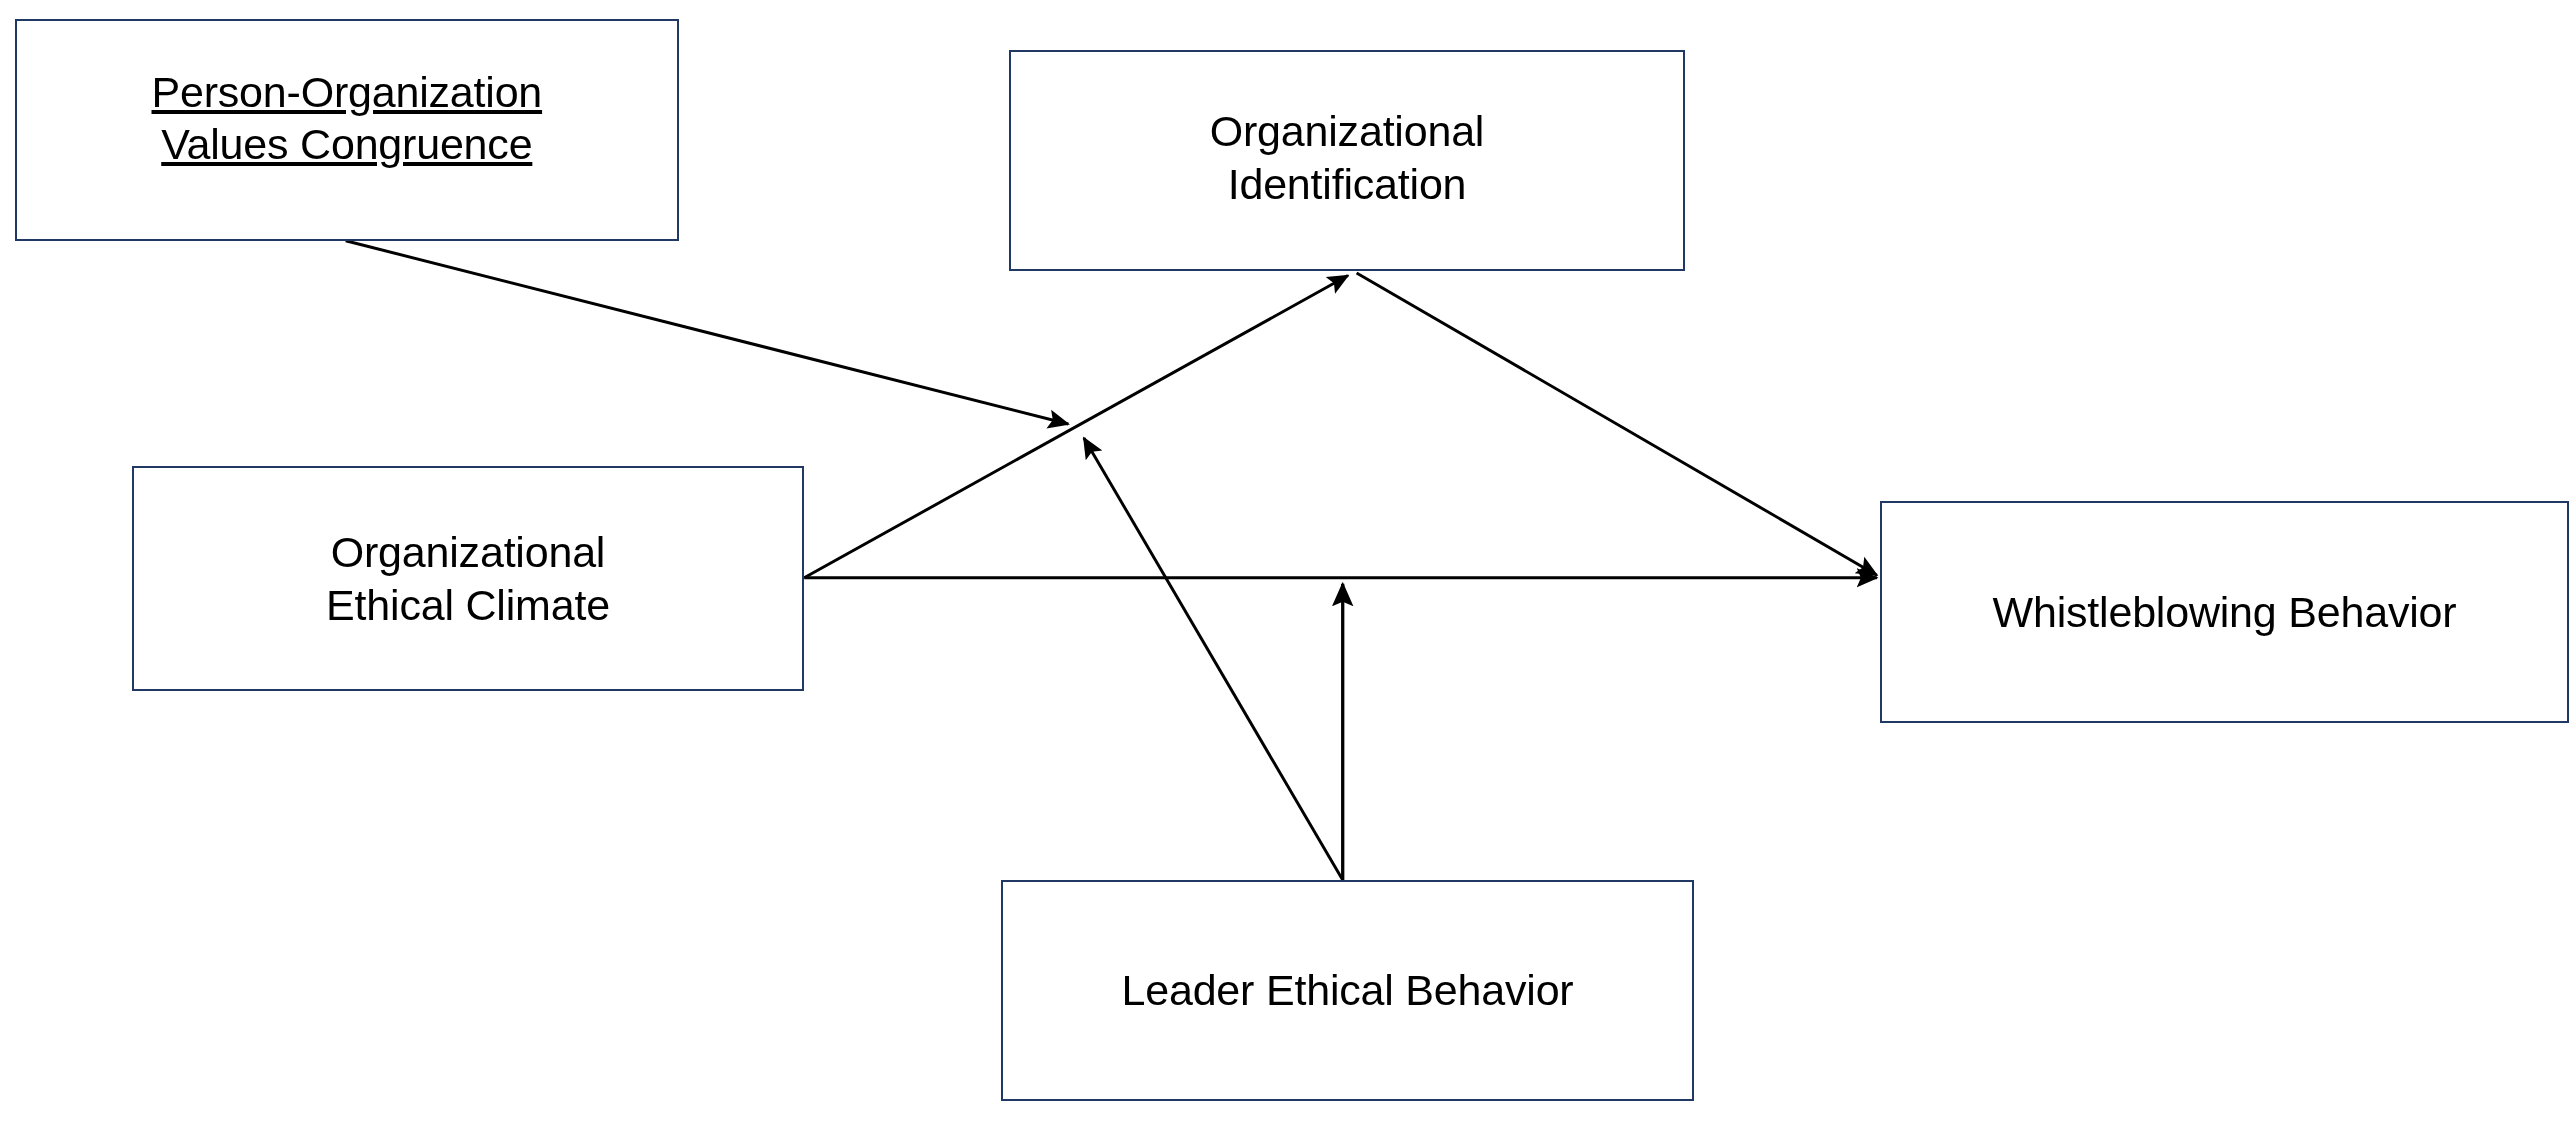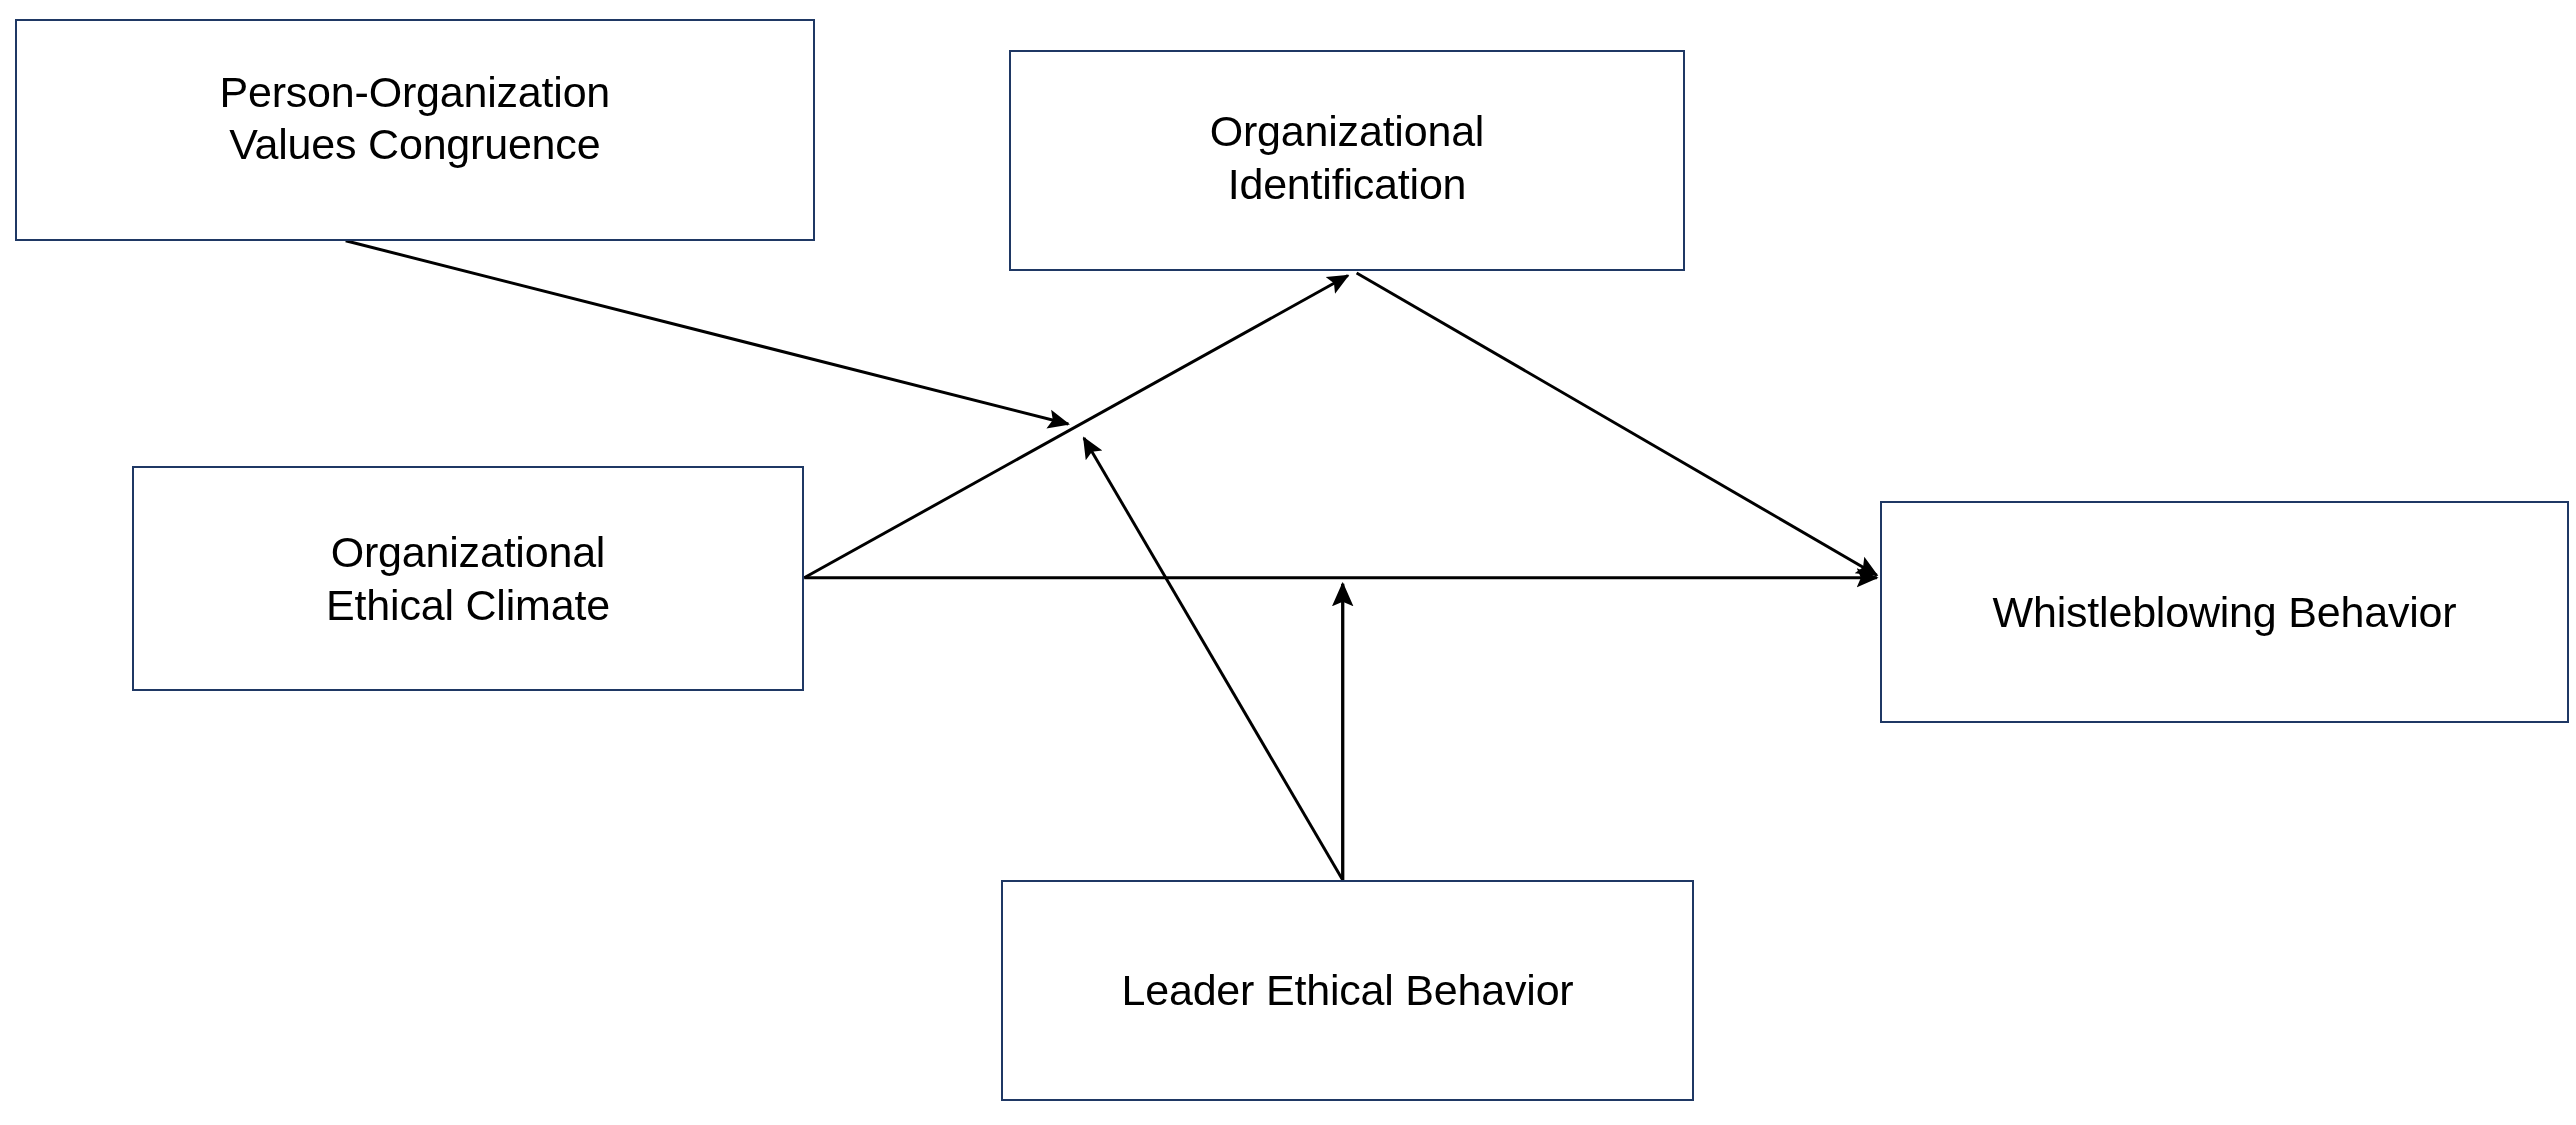--- a/index.html
+++ b/index.html
@@ -41,21 +41,21 @@
     color: #000000;
     font-family: "Liberation Sans", sans-serif;
     font-size: 43px;
     line-height: 1.22;
     font-weight: 400;
     letter-spacing: -0.2px;
     white-space: pre-line;
     padding: 0 12px;
   }
   
-  #node-povc   { left: 14.8px;   top: 19px;   width: 800px;  height: 222px; }
+  #node-povc   { left: 14.8px;   top: 19px;   width: 664px;  height: 222px; text-decoration: underline; }
   #node-oi     { left: 1009px; top: 50px;   width: 676px;  height: 221px; }
   #node-oec    { left: 132px;  top: 466px;  width: 672px;  height: 225px; }
   #node-wb     { left: 1880px; top: 466px;  width: 689px;  height: 222px; margin-top: 35px; }
   #node-leb    { left: 1001px; top: 880px; width: 693px;  height: 221px; }
 
   #node-povc .node-label { transform: translateY(-12px); }
   #node-oi   .node-label { transform: translateY(-3.5px); }
   #node-oec  .node-label { transform: translateY(0px); }
 </style>
 </head>

